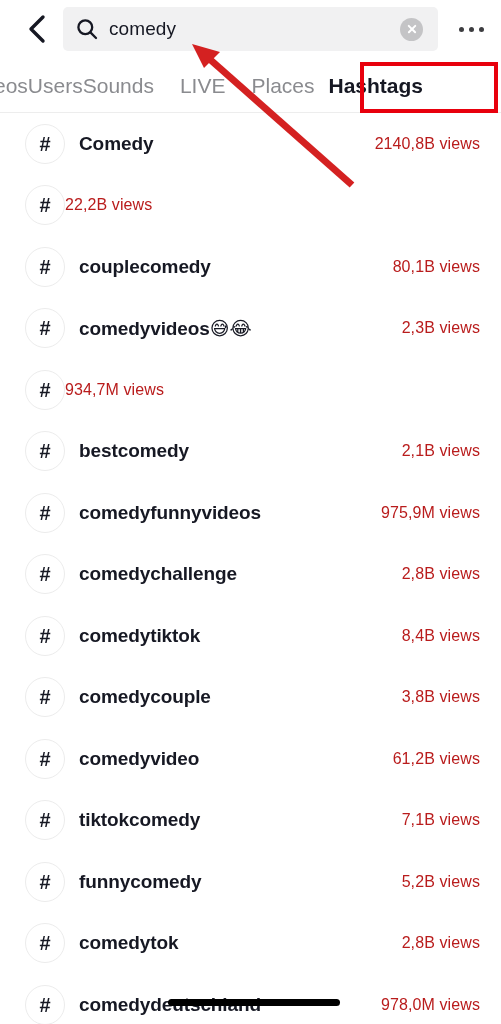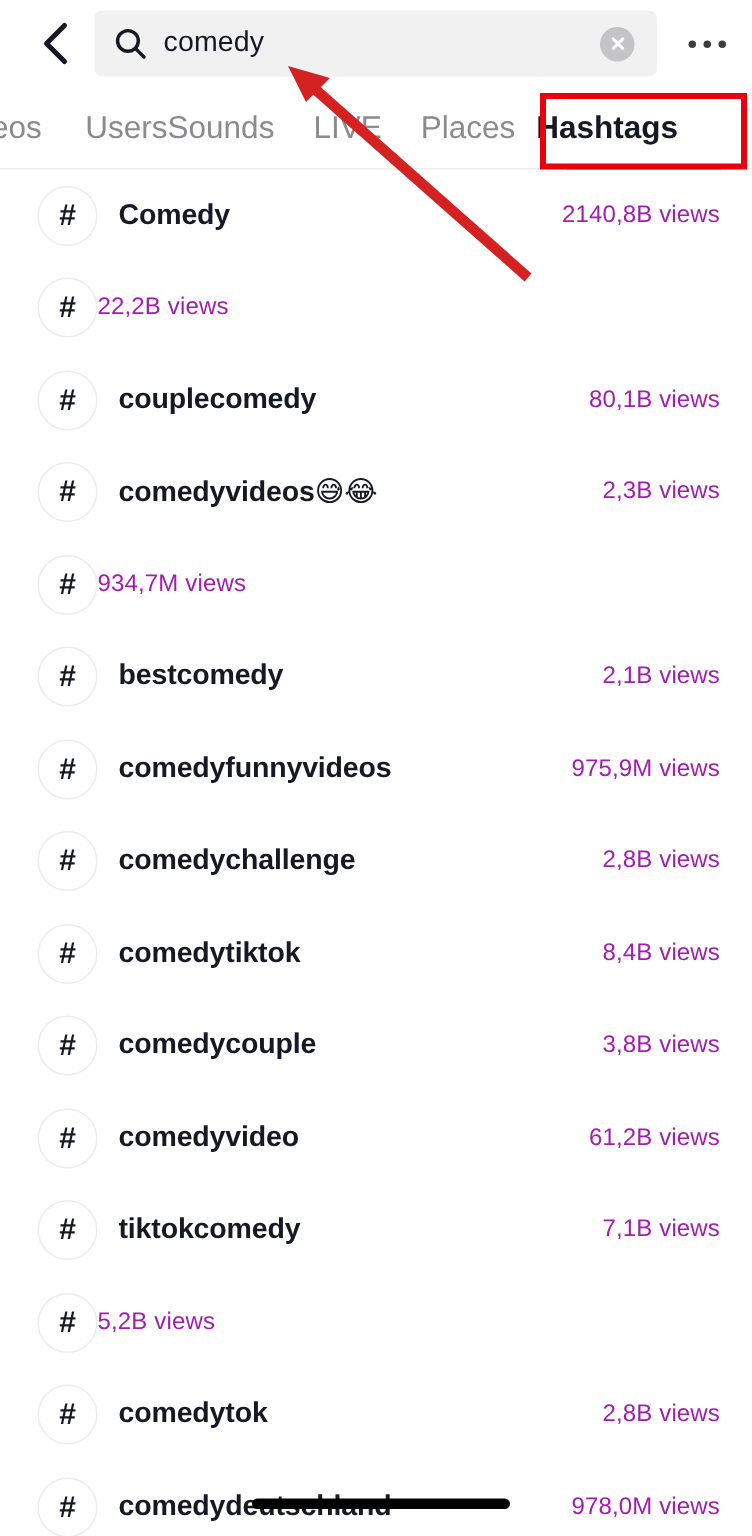--- a/index.html
+++ b/index.html
@@ -70,21 +70,21 @@
     width:40px; height:40px; border-radius:50%; border:1px solid #ececec;
     background:#fff; flex:0 0 auto;
     display:flex; align-items:center; justify-content:center;
     font-size:20px; font-weight:bold; color:#161823; line-height:1;
   }
   .row-name {
     margin-left:14px; font-size:19px; font-weight:bold; color:#161823;
     flex:1 1 auto; white-space:nowrap; overflow:hidden; letter-spacing:-.1px;
   }
   .row-views {
-    font-size:16px; color:#a21caf; white-space:nowrap; flex:0 0 auto;
+    font-size:16px; color:#b91c1c; white-space:nowrap; flex:0 0 auto;
     text-align:left; letter-spacing:.1px;
   }
 
   
   .annot { position:absolute; left:0; top:0; width:501px; height:1024px; pointer-events:none; }
   .highlight-box {
     position:absolute; left:360px; top:62px; width:138px; height:51px;
     border:4px solid #e8000d; background:transparent;
   }
 
@@ -122,21 +122,21 @@
 
     <div class="more-btn">
       <i></i>
       <i></i>
       <i></i>
     </div>
   </div>
 
   <div class="tabbar">
     <div class="tab" style="margin-left:-6px;">eos</div>
-    <div class="tab" style="margin-left:29px;">Users</div>
+    <div class="tab" style="">Users</div>
     <div class="tab" style="">Sounds</div>
     <div class="tab" style="margin-left:26px;">LIVE</div>
     <div class="tab" style="margin-left:26px;">Places</div>
     <div class="tab active" style="margin-left:14px;">Hashtags</div>
   </div>
   <div class="tab-underline"></div>
   <div class="tabbar-divider"></div>
 
   <div class="list" id="hashtag-list">
       <div class="row">
@@ -192,20 +192,21 @@
         <div class="row-name">comedyvideo</div>
         <div class="row-views">61,2B views</div>
       </div>
       <div class="row">
         <div class="hash-circle">#</div>
         <div class="row-name">tiktokcomedy</div>
         <div class="row-views">7,1B views</div>
       </div>
       <div class="row">
         <div class="hash-circle">#</div>
+        <div class="row-name">funnycomedy</div>
         <div class="row-views">5,2B views</div>
       </div>
       <div class="row">
         <div class="hash-circle">#</div>
         <div class="row-name">comedytok</div>
         <div class="row-views">2,8B views</div>
       </div>
       <div class="row">
         <div class="hash-circle">#</div>
         <div class="row-name">comedydeutschland</div>

